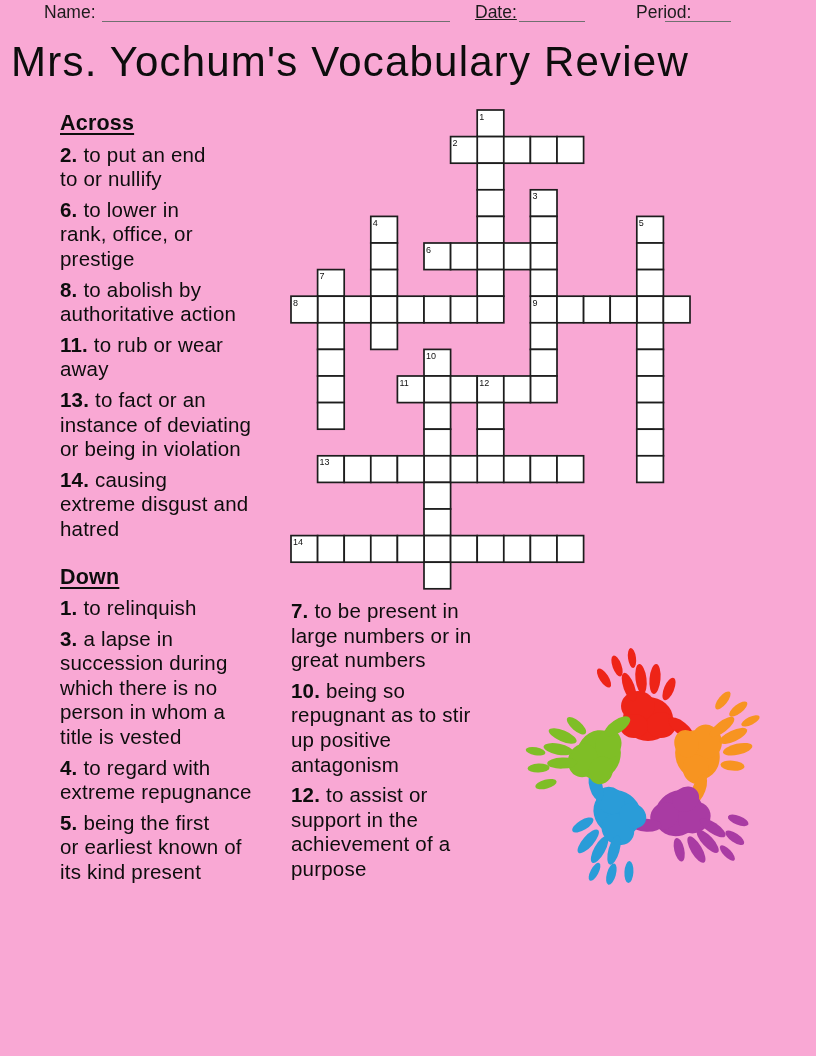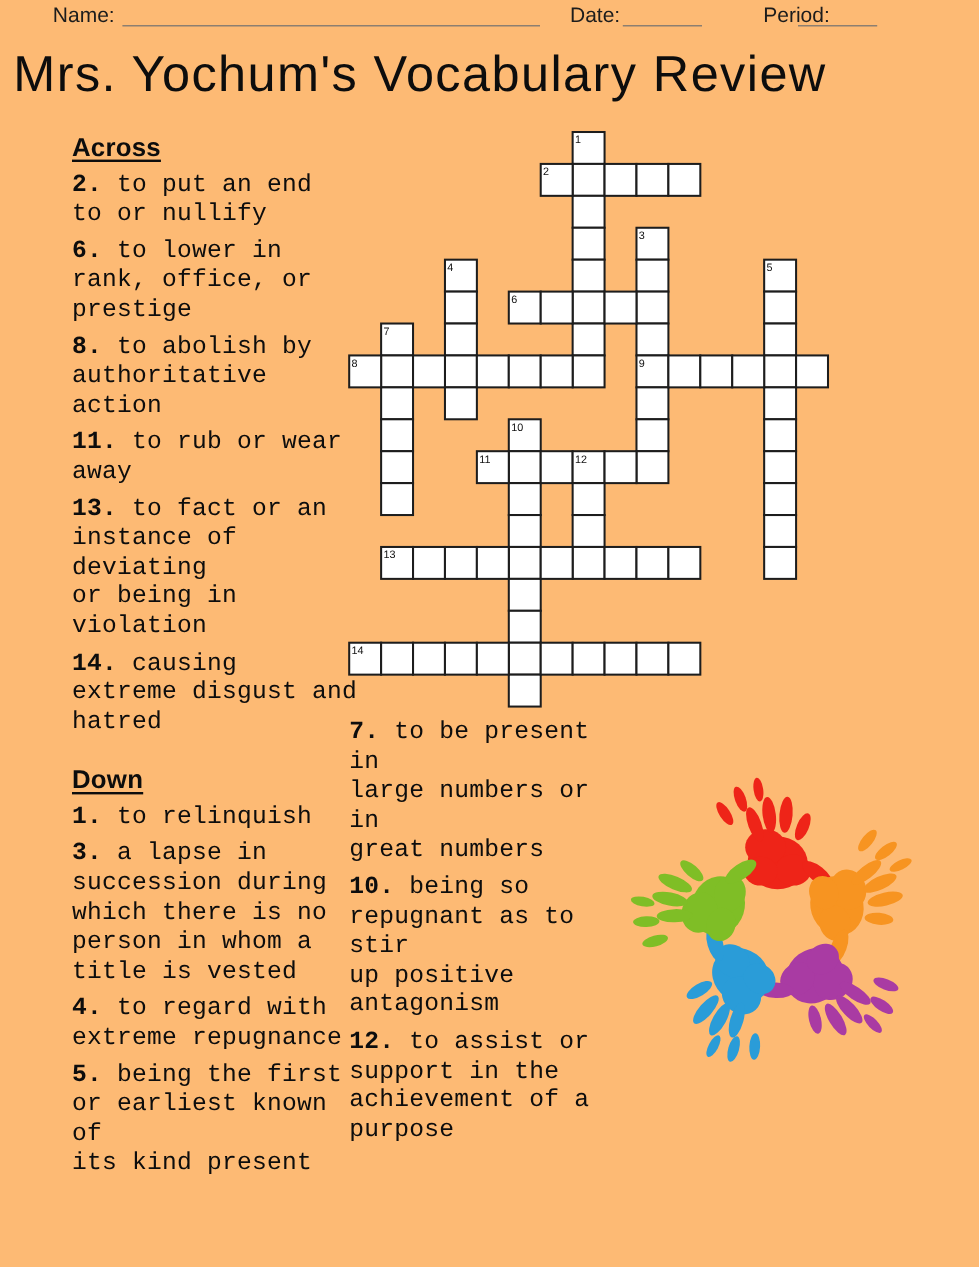--- a/index.html
+++ b/index.html
@@ -1,16 +1,16 @@
 <!DOCTYPE html>
 <html><head>
 <meta charset="utf-8">
 <style>
   html,body{margin:0;padding:0;background:#fff;}
-  .page{position:relative;width:816px;height:1056px;background:#fdba74;overflow:hidden;
+  .page{position:relative;width:816px;height:1056px;background:#f9a8d4;overflow:hidden;
         font-family:"Liberation Sans",sans-serif;color:#111;}
 
   
   .field-label{position:absolute;top:2px;font-size:17.5px;color:#1c1c1c;}
   .blank{position:absolute;top:3px;height:18px;border-bottom:1.6px solid #707070;}
 
   
   .title{position:absolute;top:38px;left:0;width:700px;text-align:center;
          font-size:42px;letter-spacing:1.2px;font-weight:400;color:#0d0d0d;white-space:nowrap;}
 
@@ -19,34 +19,34 @@
   .cell{fill:#ffffff;stroke:#1d1d1d;stroke-width:1.7px;}
   .cellnum{font-family:"Liberation Sans",sans-serif;font-size:9px;fill:#111;}
 
   
   .clues{position:absolute;font-size:20.5px;line-height:24.6px;color:#0d0d0d;letter-spacing:0.2px;}
   #clues-left{left:60px;top:111px;width:240px;}
   #clues-mid{left:291px;top:599px;width:224px;}
   .section-heading{font-weight:700;font-size:21.5px;text-decoration:underline;
                    text-decoration-thickness:2px;text-underline-offset:3px;margin:0 0 7px 0;}
   .section-heading.down-gap{margin-top:23px;}
-  .clue{margin:0 0 6px 0;white-space:pre-line;font-family:Liberation Mono, monospace;}
+  .clue{margin:0 0 6px 0;white-space:pre-line;}
   .clue-num{font-weight:700;}
 
   
   #hands-svg{position:absolute;left:519px;top:646px;}
 </style>
 </head>
 <body>
 
 <div class="page">
 
   <span class="field-label" style="left:44px;">Name:</span>
   <span class="blank" style="left:102px;width:348px;"></span>
-  <span class="field-label" style="left:475px;">Date:</span>
+  <span class="field-label" style="left:475px;text-decoration:underline;">Date:</span>
   <span class="blank" style="left:519px;width:66px;"></span>
   <span class="field-label" style="left:636px;text-align:center;">Period:</span>
   <span class="blank" style="left:665px;width:66px;"></span>
 
   <div class="title">Mrs. Yochum's Vocabulary Review</div>
 
   <svg id="grid-svg" width="402" height="482" viewBox="0 0 402 482">
       <rect x="187.2" y="1.0" width="26.6" height="26.6" class="cell"></rect>
       <rect x="187.2" y="27.6" width="26.6" height="26.6" class="cell"></rect>
       <rect x="187.2" y="54.2" width="26.6" height="26.6" class="cell"></rect>

